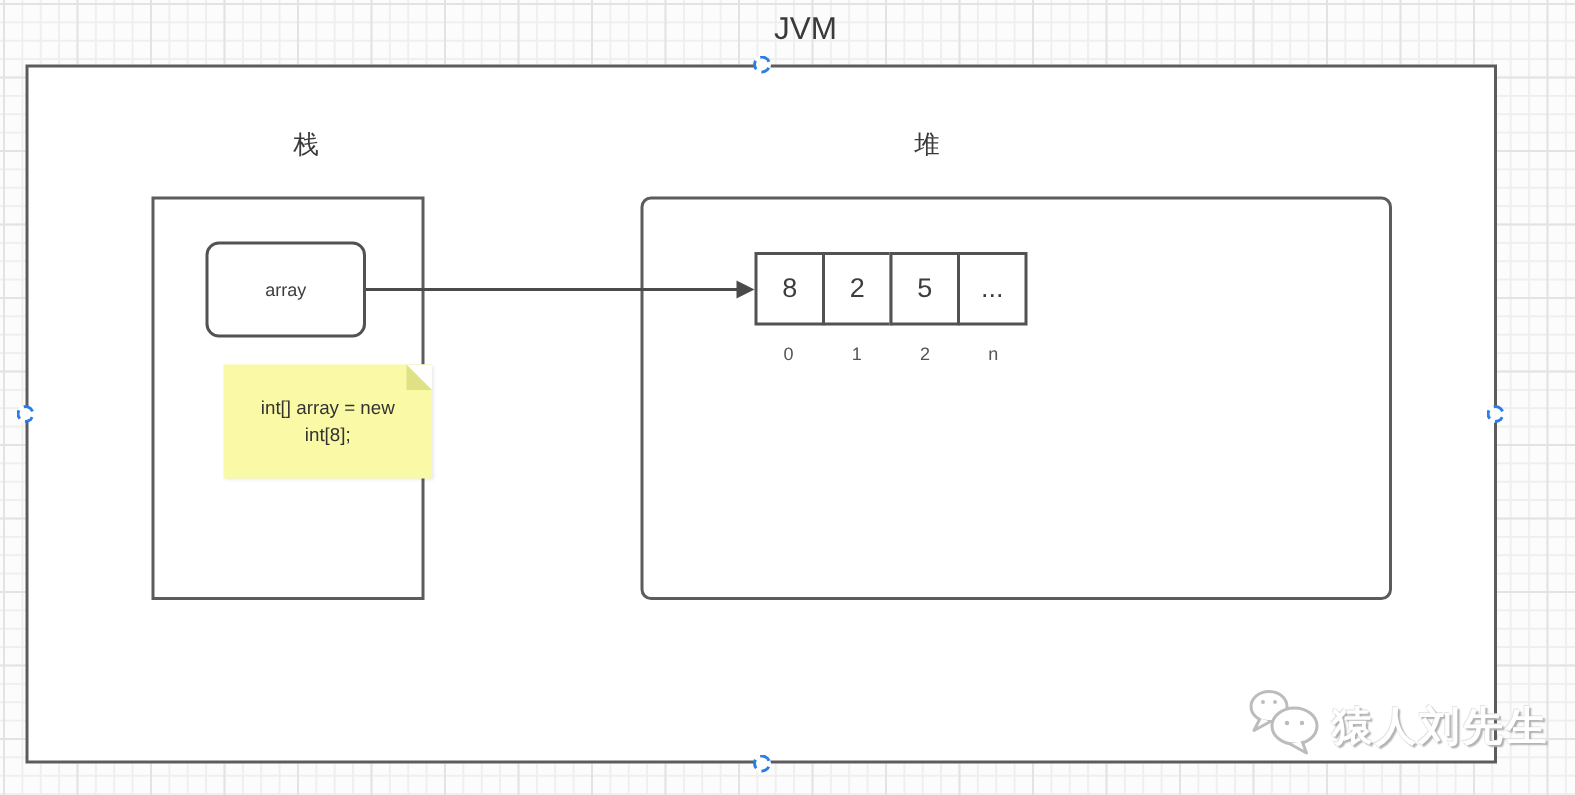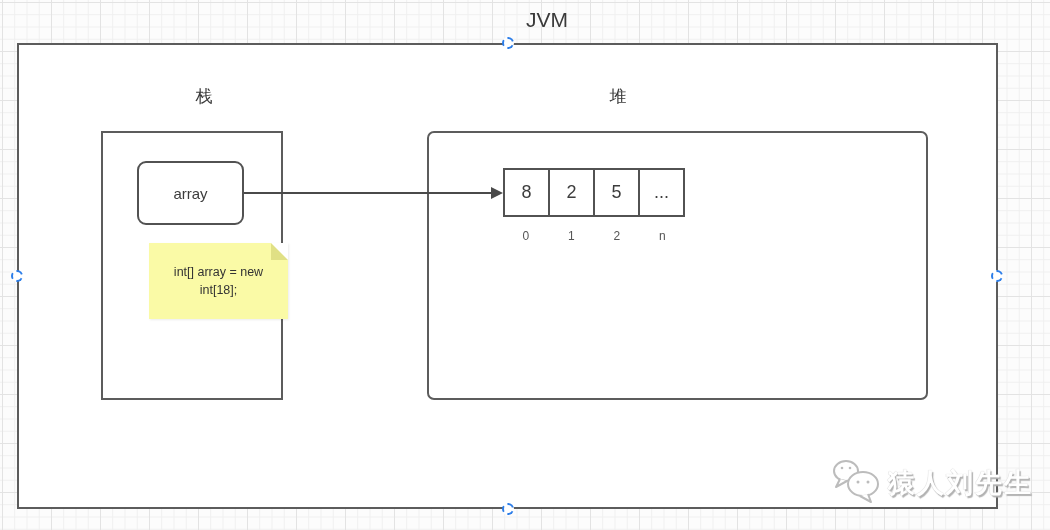--- a/index.html
+++ b/index.html
@@ -27,21 +27,21 @@
   .jvm-rect {
     position: absolute;
     left: 17px; top: 43px;
     width: 981px; height: 466px;
     border: 2px solid #5c5c5c;
     background: #ffffff;
     z-index: 1;
   }
   .jvm-title {
     position: absolute;
-    left: 472px; top: 8px;
+    left: 462px; top: 8px;
     width: 150px;
     text-align: center;
     font-size: 21px;
     color: #3a3a3a;
     z-index: 2;
   }
 
   
   .handle {
     position: absolute;
@@ -81,21 +81,21 @@
   .array-box {
     position: absolute;
     left: 137px; top: 161px;
     width: 107px; height: 64px;
     border: 2px solid #525252;
     border-radius: 9px;
     background: #ffffff;
     display: flex;
     align-items: center;
     justify-content: center;
-    font-size: 15px;
+    font-size: 12px;
     color: #3d3d3d;
     z-index: 3;
   }
 
   
   .note {
     position: absolute;
     left: 121px; top: 243px;
     width: 139px; height: 76px;
     background: #fafaa6;
@@ -215,21 +215,21 @@
   <div class="section-label stack-label">栈</div>
   <div class="section-label heap-label">堆</div>
 
   <div class="stack-rect"></div>
   <div class="array-box">
     <span>array</span>
   </div>
 
   <div class="note">
     <div>int[] array = new</div>
-    <div>int[18];</div>
+    <div>int[8];</div>
   </div>
 
   <div class="heap-rect"></div>
 
   <div class="arrow-line"></div>
   <div class="arrow-head"></div>
 
   <div class="cells-row">
     <div class="cell">8</div>
     <div class="cell">2</div>

